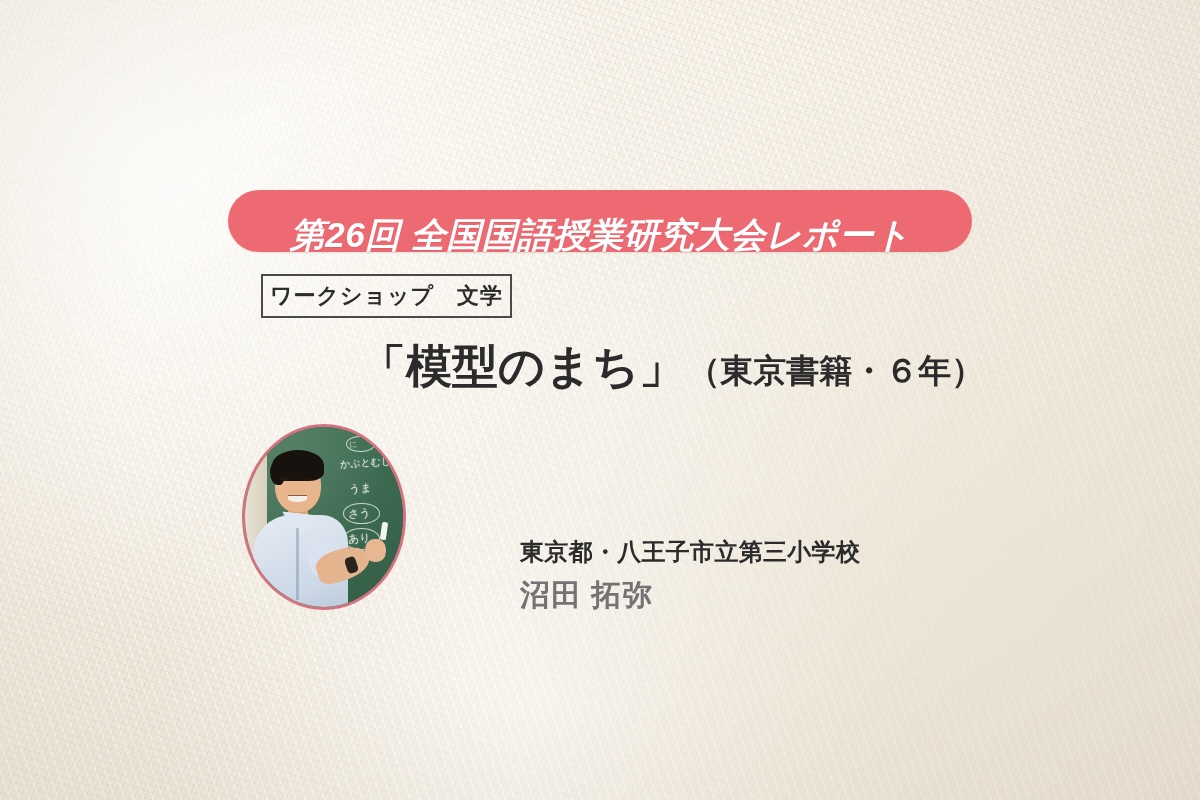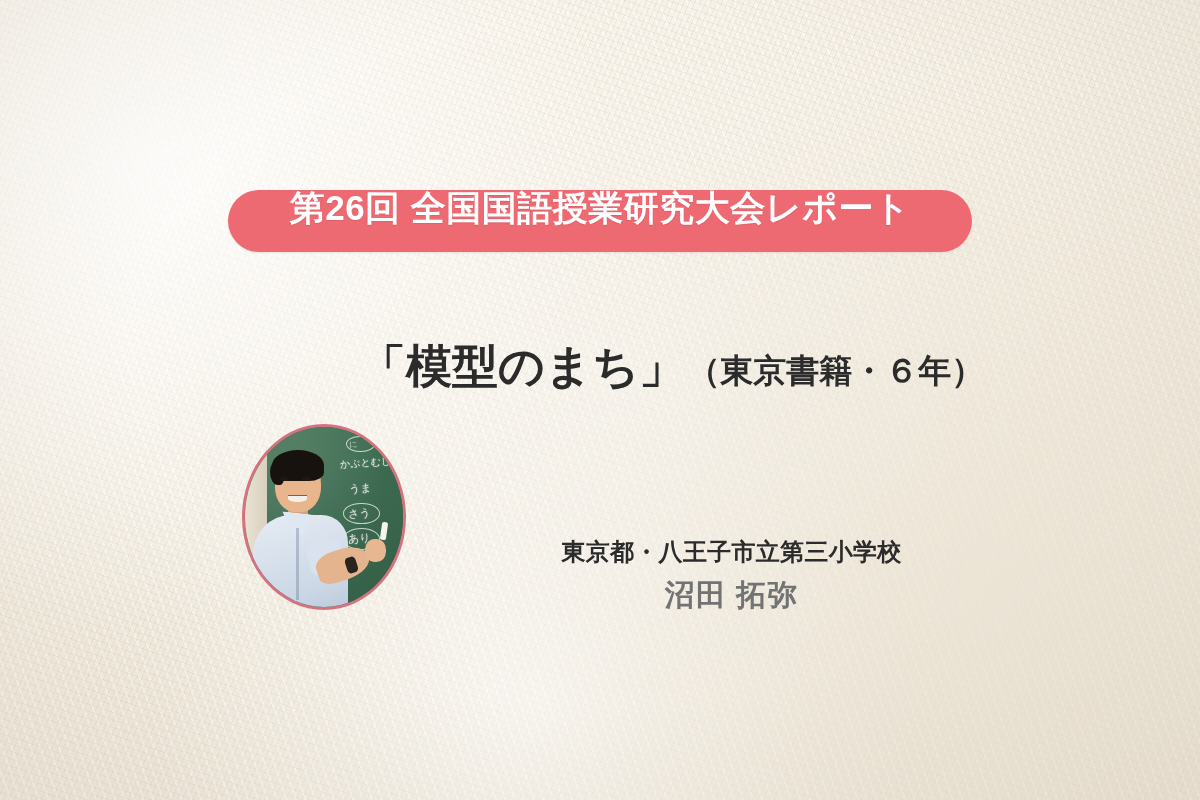--- a/index.html
+++ b/index.html
@@ -47,23 +47,24 @@
   
   .title-pill {
     position: absolute;
     left: 228px;
     top: 190px;
     width: 744px;
     height: 62px;
     background: #ed6a72;
     border-radius: 31px;
     display: flex;
-    align-items: flex-start;
+    align-items: flex-end;
     justify-content: center;
     box-shadow: 0 1px 2px rgba(120,70,70,0.12);
+    font-style: italic;
   }
   .title-pill-text {
     color: #ffffff;
     font-size: 35px;
     font-weight: bold;
     letter-spacing: 0.5px;
     white-space: nowrap;
     line-height: 1;
     text-shadow: 0 1px 1px rgba(160,60,68,0.18);
   }
@@ -316,21 +317,21 @@
     line-height: 1.42;
     letter-spacing: 0.2px;
   }
 
   
   .presenter {
     position: absolute;
     left: 520px;
     top: 538px;
     width: 423px;
-    text-align: center;
+    text-align: left;
   }
   .presenter-affiliation {
     font-size: 24px;
     font-weight: bold;
     color: #2b2b2b;
     line-height: 1.2;
     letter-spacing: 0.3px;
     white-space: nowrap;
   }
   .presenter-name {
@@ -348,20 +349,23 @@
 
 <div id="slide">
 
   <div class="paper-texture"></div>
   <div class="vignette"></div>
 
   <div class="title-pill">
     <span class="title-pill-text">第26回 全国国語授業研究大会レポート</span>
   </div>
 
+  <div class="category-tag">
+    <span class="category-tag-text">ワークショップ　文学</span>
+  </div>
 
   <div class="headline">
     <span class="headline-main">「模型のまち」</span>
     <span class="headline-sub">（東京書籍・６年）</span>
   </div>
 
   <div class="portrait">
     <div class="pt-board"></div>
     <div class="pt-wall"></div>
 

